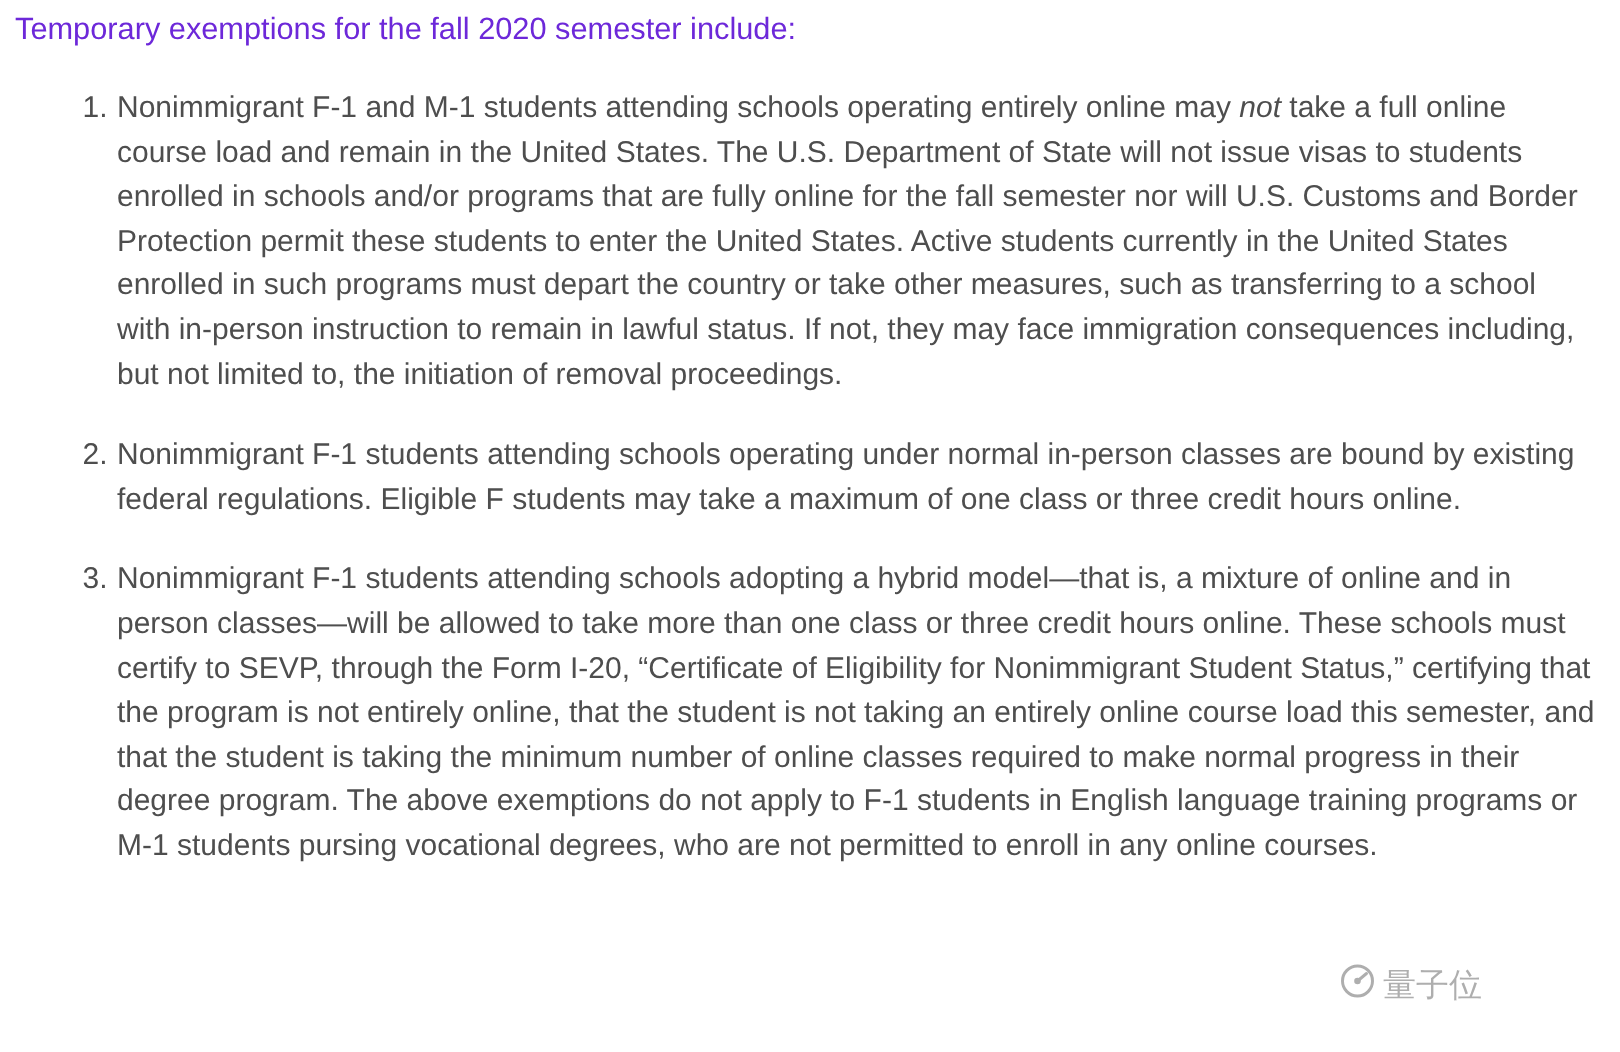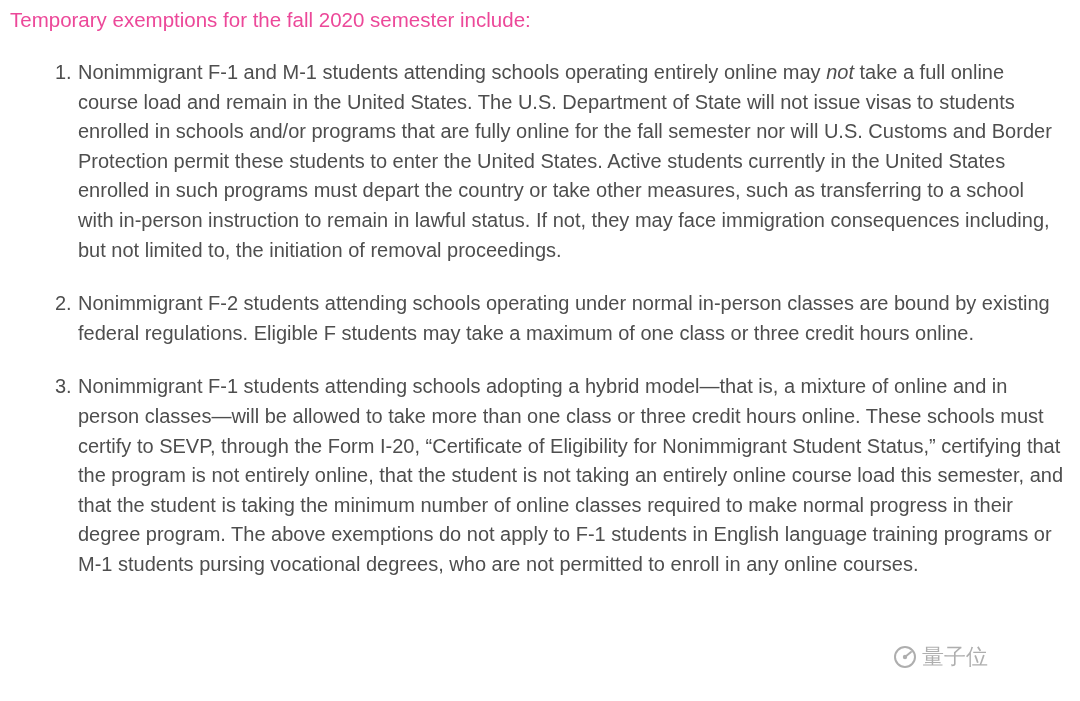--- a/index.html
+++ b/index.html
@@ -12,21 +12,21 @@
     width: 1080px;
     height: 701px;
     background: #ffffff;
     color: #4e4e4e;
     overflow: hidden;
     padding: 5px 14px 0 10px;
   }
   .intro {
     font-size: 20.5px;
     line-height: 30px;
-    color: #ec4899;
+    color: #6d28d9;
   }
   .exemption-list {
     margin-top: 23px;
     padding-left: 45px;
   }
   .exemption-item {
     display: flex;
     margin-bottom: 24px;
     font-size: 20px;
     line-height: 29.6px;
@@ -41,21 +41,20 @@
   }
   .item-text strong em {
     font-weight: normal;
     font-style: italic;
   }
   .watermark {
     position: absolute;
     left: 893px;
     top: 642px;
     display: flex;
-    align-items: center;
     gap: 5px;
     color: #909090;
     opacity: 0.72;
     font-size: 22px;
     pointer-events: none;
     white-space: nowrap;
   }
   .wm-icon svg { display: block; }
 </style>
 </head>
@@ -67,21 +66,21 @@
 
   <div class="exemption-list">
 
     <div class="exemption-item">
       <span class="item-number">1.</span>
       <span class="item-text"><span>Nonimmigrant F-1 and M-1 students attending schools operating entirely online may </span><strong><em>not</em></strong><span> take a full online course load and remain in the United States. The U.S. Department of State will not issue visas to students enrolled in schools and/or programs that are fully online for the fall semester nor will U.S. Customs and Border Protection permit these students to enter the United States. Active students currently in the United States enrolled in such programs must depart the country or take other measures, such as transferring to a school with in-person instruction to remain in lawful status. If not, they may face immigration consequences including, but not limited to, the initiation of removal proceedings.</span></span>
     </div>
 
     <div class="exemption-item">
       <span class="item-number">2.</span>
-      <span class="item-text">Nonimmigrant F-2 students attending schools operating under normal in-person classes are bound by existing federal regulations. Eligible F students may take a maximum of one class or three credit hours online.</span>
+      <span class="item-text">Nonimmigrant F-1 students attending schools operating under normal in-person classes are bound by existing federal regulations. Eligible F students may take a maximum of one class or three credit hours online.</span>
     </div>
 
     <div class="exemption-item">
       <span class="item-number">3.</span>
       <span class="item-text">Nonimmigrant F-1 students attending schools adopting a hybrid model—that is, a mixture of online and in person classes—will be allowed to take more than one class or three credit hours online. These schools must certify to SEVP, through the Form I-20, “Certificate of Eligibility for Nonimmigrant Student Status,” certifying that the program is not entirely online, that the student is not taking an entirely online course load this semester, and that the student is taking the minimum number of online classes required to make normal progress in their degree program. The above exemptions do not apply to F-1 students in English language training programs or M-1 students pursing vocational degrees, who are not permitted to enroll in any online courses.</span>
     </div>
 
   </div>
 
   <div class="watermark">

